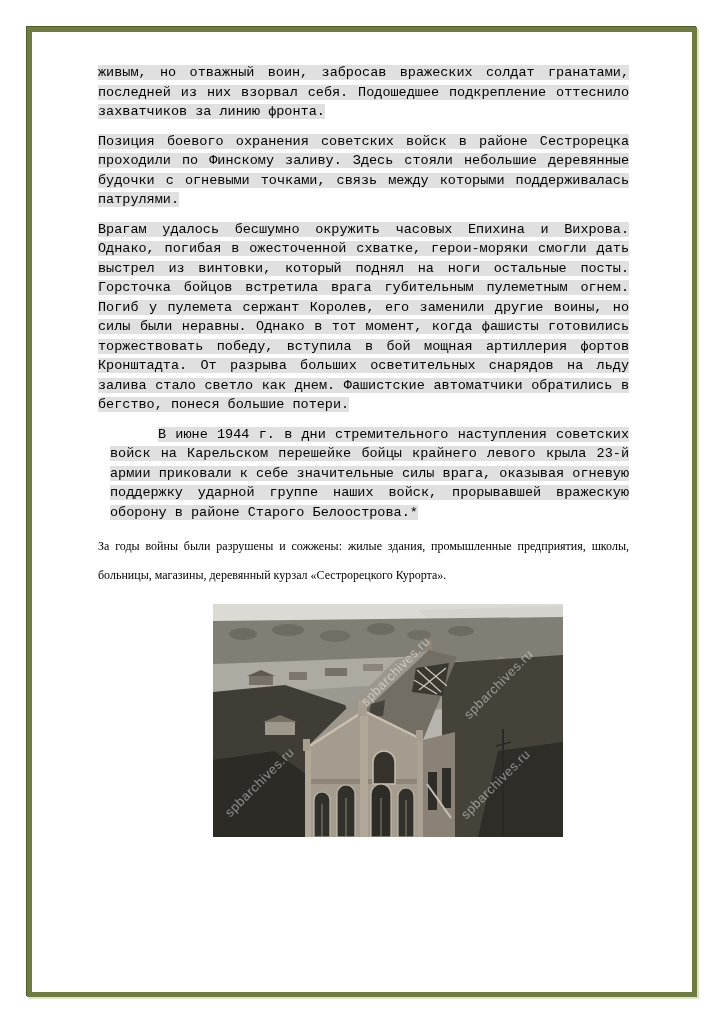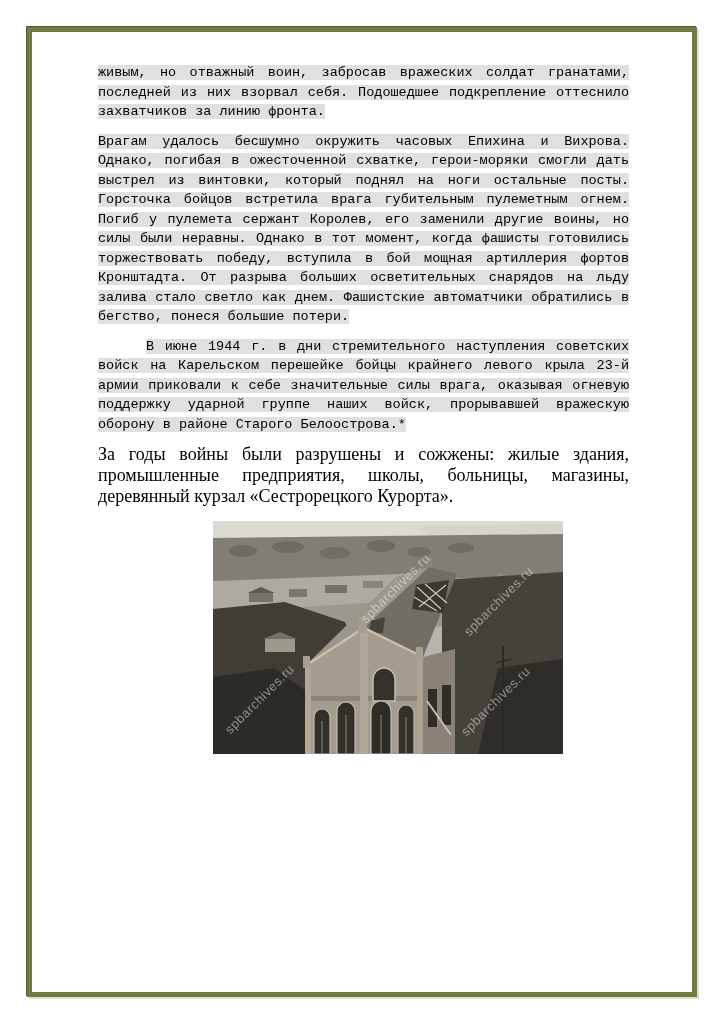--- a/index.html
+++ b/index.html
@@ -31,22 +31,22 @@
     position: absolute;
     left: 98px; top: 63px; width: 531px;
   }
   .para {
     margin: 0 0 10px 0;
     font-size: 13.5px;
     line-height: 18.5px;
     text-align: justify;
     color: #000000;
   }
-  .para.indent { text-indent: 48px; }
-  .para.large { font-size: 18px; line-height: 21px; margin-top: 2px; }
+  .para.indent { text-indent: 48px; margin-left: 12px; }
+  .para.large { font-size: 12px; line-height: 29px; margin-top: 2px; }
   .hl { background: var(--highlight-color); font-family: Liberation Mono, monospace; }
   .photo {
     position: relative;
     margin: 14px 0 0 115px;
     width: 350px; height: 233px;
     overflow: hidden;
     background: #b7b4ad;
   }
   .photo svg { display: block; width: 350px; height: 233px; }
   .wm {
@@ -67,20 +67,21 @@
 </style>
 </head>
 <body>
 
 <div class="page">
   <div class="frame"></div>
 
   <div class="content">
     <div id="paragraphs">
         <p class="para"><span class="hl">живым, но отважный воин, забросав вражеских солдат гранатами, последней из них взорвал себя. Подошедшее подкрепление оттеснило захватчиков за линию фронта.</span></p>
+        <p class="para"><span class="hl">Позиция боевого охранения советских войск в районе Сестрорецка проходили по Финскому заливу. Здесь стояли небольшие деревянные будочки с огневыми точками, связь между которыми поддерживалась патрулями.</span></p>
         <p class="para"><span class="hl">Врагам удалось бесшумно окружить часовых Епихина и Вихрова. Однако, погибая в ожесточенной схватке, герои-моряки смогли дать выстрел из винтовки, который поднял на ноги остальные посты. Горсточка бойцов встретила врага губительным пулеметным огнем. Погиб у пулемета сержант Королев, его заменили другие воины, но силы были неравны. Однако в тот момент, когда фашисты готовились торжествовать победу, вступила в бой мощная артиллерия фортов Кронштадта. От разрыва больших осветительных снарядов на льду залива стало светло как днем. Фашистские автоматчики обратились в бегство, понеся большие потери.</span></p>
         <p class="para indent"><span class="hl">В июне 1944 г. в дни стремительного наступления советских войск на Карельском перешейке бойцы крайнего левого крыла 23-й армии приковали к себе значительные силы врага, оказывая огневую поддержку ударной группе наших войск, прорывавшей вражескую оборону в районе Старого Белоострова.*</span></p>
         <p class="para large"><span class="nohl">За годы войны были разрушены и сожжены: жилые здания, промышленные предприятия, школы, больницы, магазины, деревянный курзал «Сестрорецкого Курорта».</span></p>
       </div>
 
     <figure class="photo">
       <svg viewBox="0 0 350 233" preserveAspectRatio="none">
 
         <rect x="0" y="0" width="350" height="233" fill="#b7b4ad"></rect>
 

